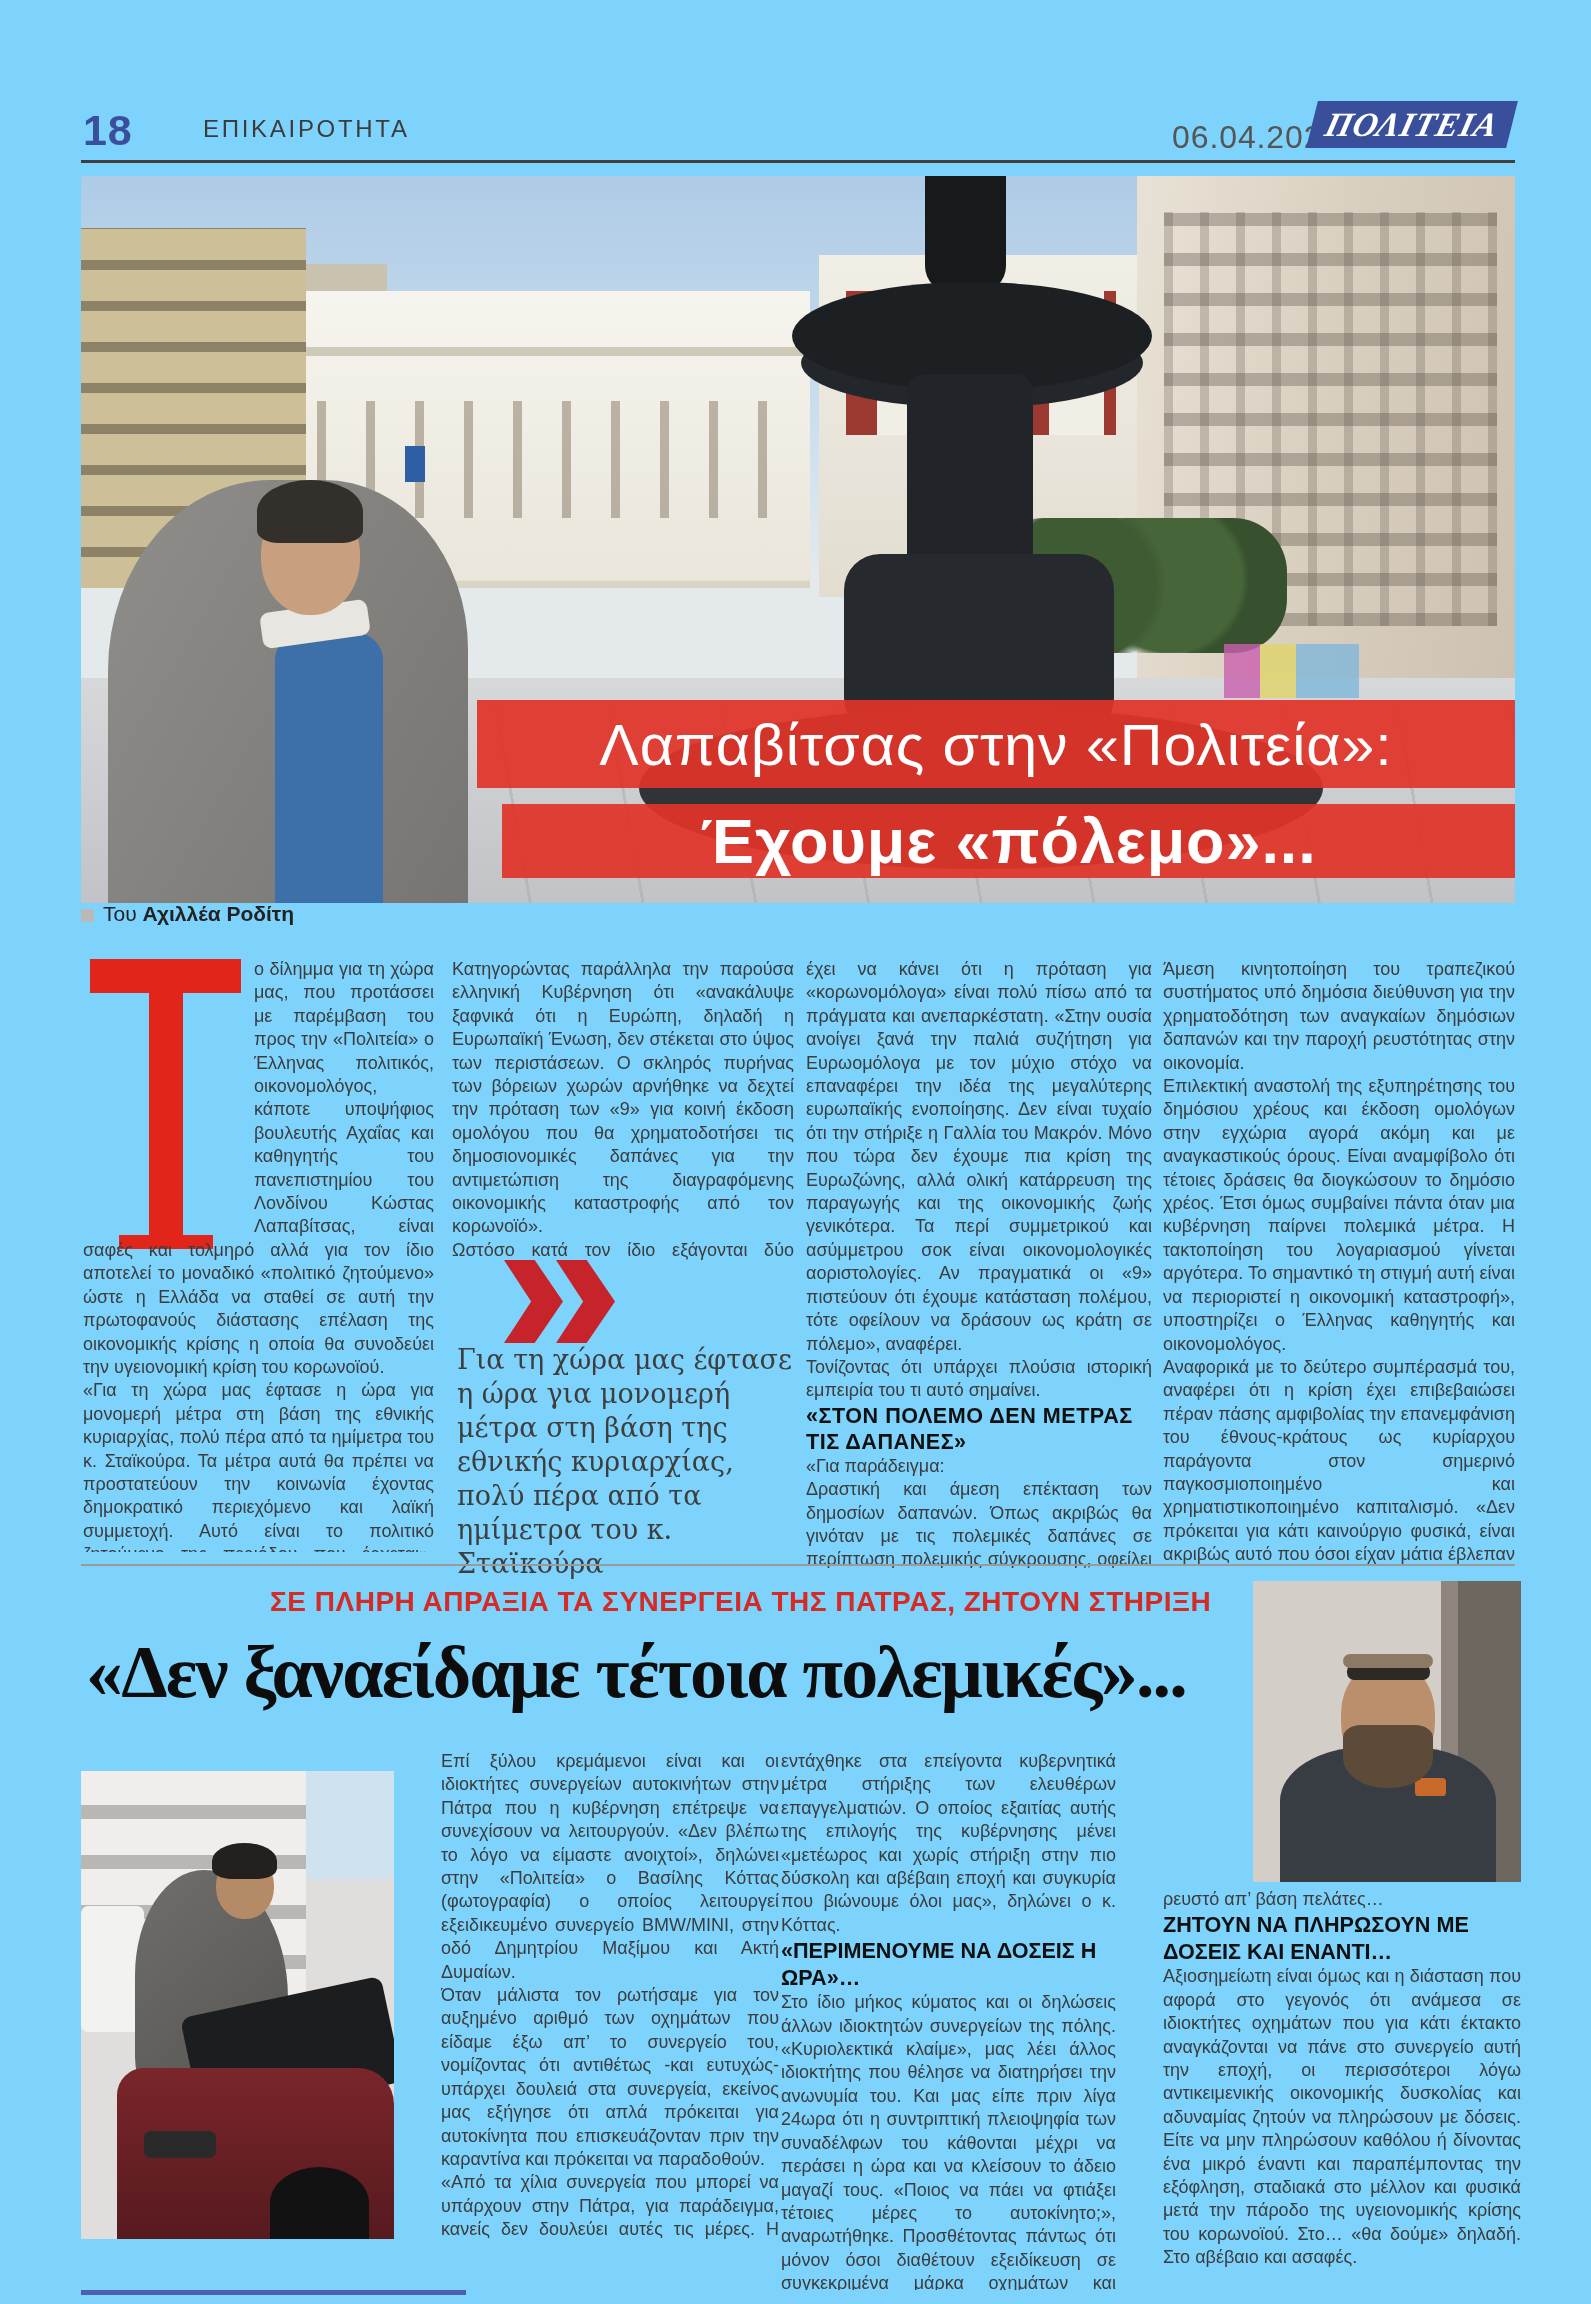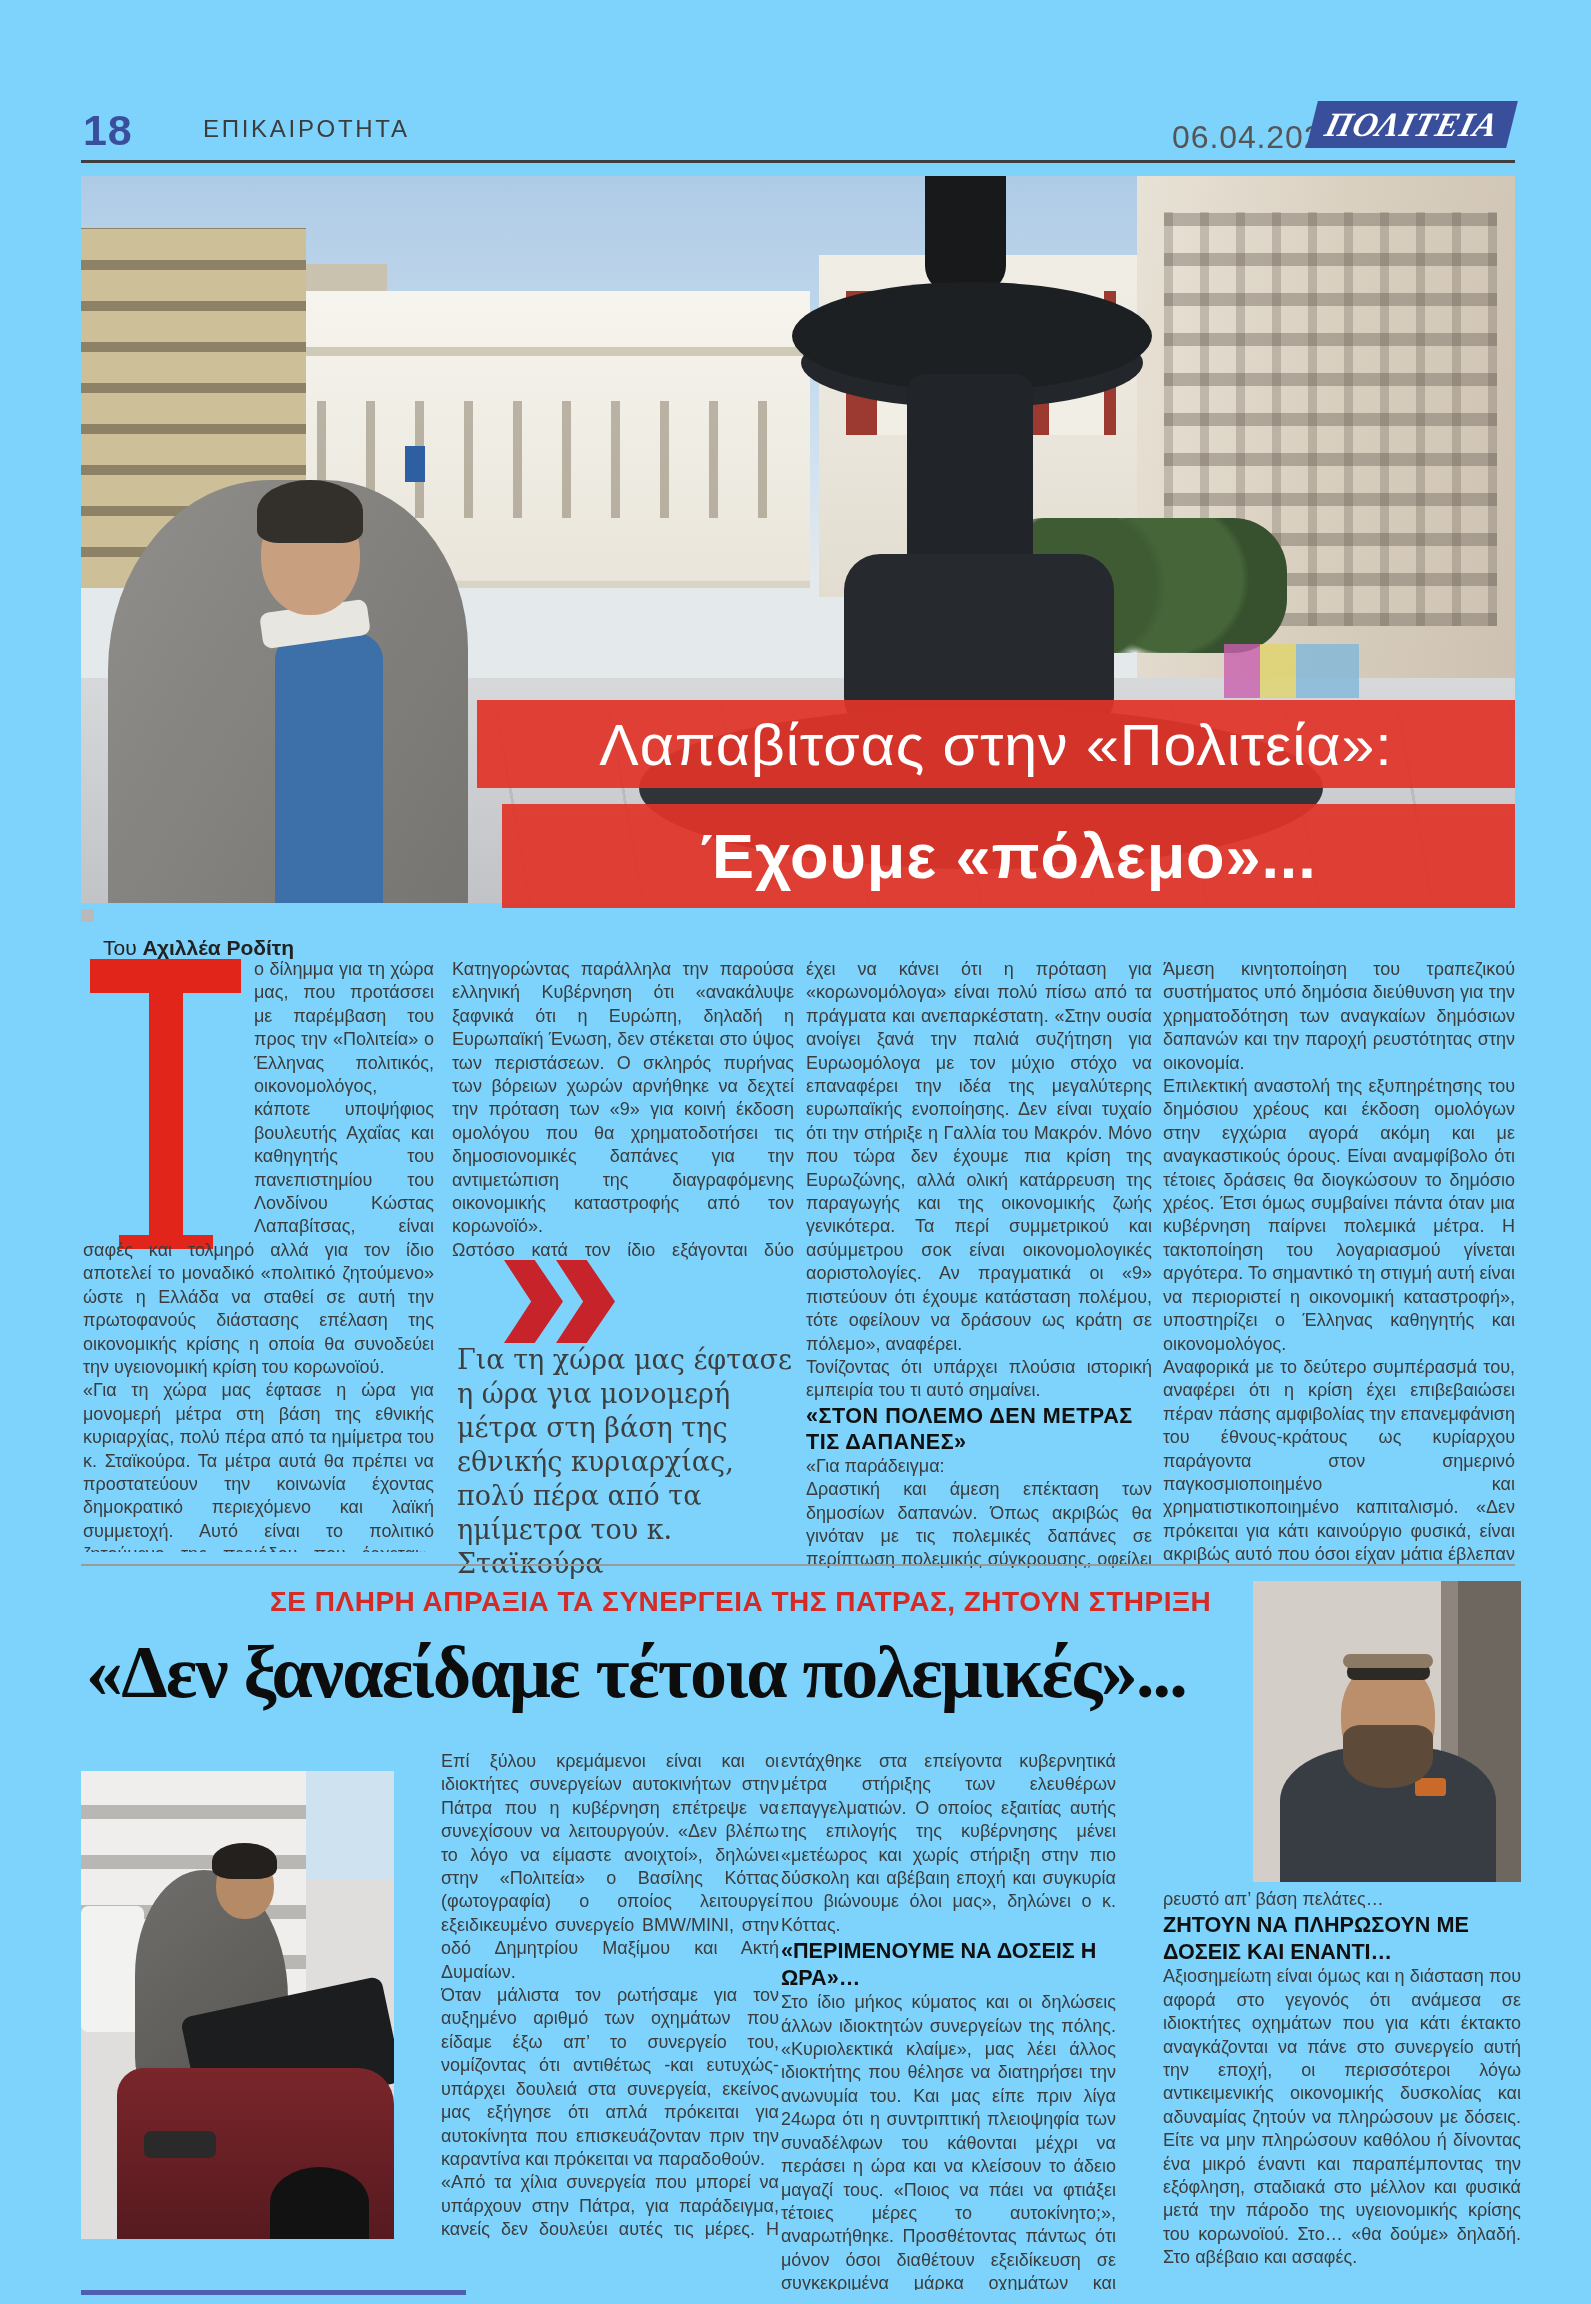--- a/index.html
+++ b/index.html
@@ -61,27 +61,27 @@
   .man1-collar{position:absolute;left:180px;bottom:261px;width:108px;height:36px;border-radius:9px;
           background:#e8e6e0;transform:rotate(-8deg);}
   .man1-head{position:absolute;left:180px;bottom:288px;width:99px;height:117px;border-radius:48%;
           background:#c9a07f;}
   .man1-hair{position:absolute;left:176px;bottom:360px;width:106px;height:63px;border-radius:50% 50% 20% 20%;
           background:#33302c;}
 
   
   .band{display:flex;align-items:center;justify-content:center;background:rgba(224,52,40,.93);}
   .band1{left:477px;top:700px;width:1038px;height:88px;}
-  .band2{left:502px;top:804px;width:1013px;height:104px;}
+  .band2{left:502px;top:804px;width:1013px;height:74px;}
   .band1 span{font-size:58px;color:#fff;letter-spacing:0.9px;transform:scaleX(1.02);}
   .band2 span{font-size:63px;color:#fff;font-weight:bold;letter-spacing:0.9px;}
 
   
   .byline-sq{left:81px;top:909px;width:12.6px;height:12.6px;background:#b9b9b9;}
-  .byline{left:103px;top:936px;font-size:21px;color:#222;}
+  .byline{left:103px;top:902px;font-size:21px;color:#222;}
   .byline b{font-weight:bold;}
 
   
   .bodycol{font-size:18px;line-height:23.4px;text-align:justify;color:#3c3c3c;}
   .bodycol p{margin:0;}
   .a1c1{left:83px;top:958px;width:351px;height:594px;overflow:hidden;}
   .a1c2{left:452px;top:958px;width:342px;height:306px;overflow:hidden;}
   .a1c3{left:806px;top:958px;width:346px;height:610px;overflow:hidden;}
   .a1c4{left:1163px;top:958px;width:352px;height:610px;overflow:hidden;}
   .dropcap-spacer{float:left;width:171px;height:279px;}

